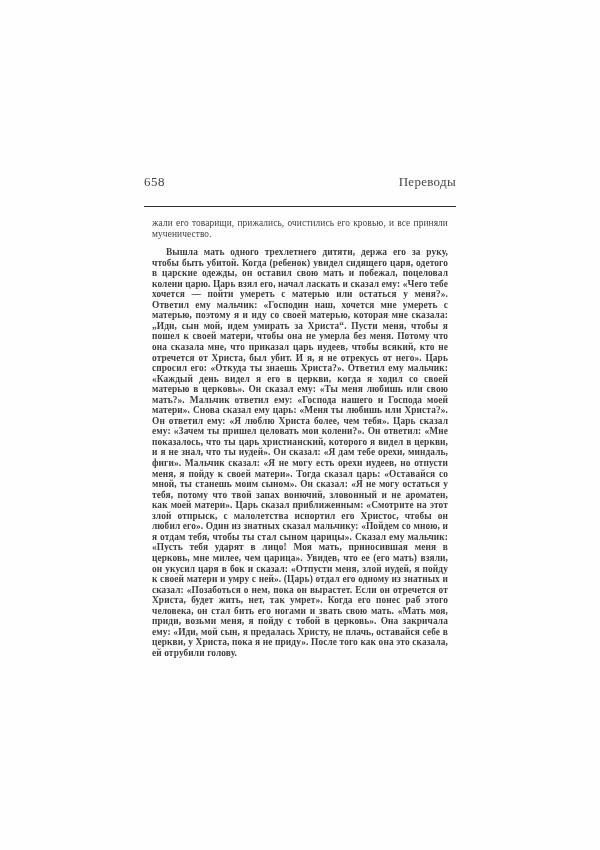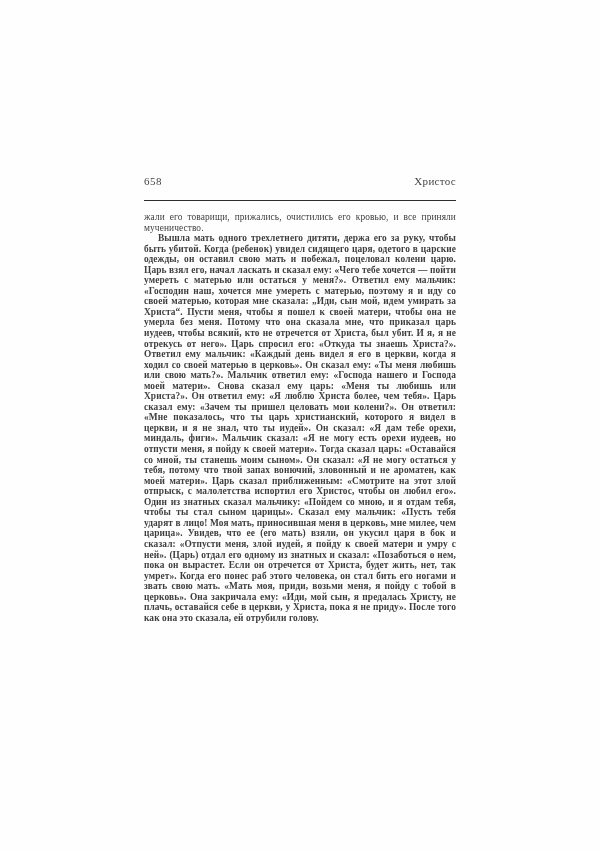--- a/index.html
+++ b/index.html
@@ -19,58 +19,58 @@
   .page-block {
     position: absolute;
     left: 144px;
     top: 176px;
     width: 312px;
   }
   .running-head {
     display: flex;
     justify-content: space-between;
     align-items: flex-start;
-    font-size: 11px;
+    font-size: 13px;
     line-height: 11px;
     color: #444444;
-    padding-bottom: 13px;
+    padding-bottom: 19px;
     border-bottom: 1.2px solid #2e2e2e;
   }
   .page-number {
     letter-spacing: 0.5px;
   }
   .running-title {
     letter-spacing: 0.3px;
   }
   .body-text {
     margin-top: 11px;
     font-size: 9.4px;
     line-height: 10.55px;
     text-align: justify;
     color: #3e3e3e;
     letter-spacing: 0.1px;
   }
   .para {
-    margin: 0;
+    margin: 8px;
     padding: 0;
   }
   .para.indent {
     text-indent: 14px;
     font-weight: bold;
   }
 </style>
 </head>
 <body>
 
 <div class="sheet">
   <div class="page-block">
 
     <div class="running-head">
       <span class="page-number">658</span>
-      <span class="running-title">Христос</span>
+      <span class="running-title">Переводы</span>
     </div>
 
     <div class="body-text">
       <p class="para">жали его товарищи, прижались, очистились его кровью, и все приняли мученичество.</p>
       <p class="para indent">Вышла мать одного трехлетнего дитяти, держа его за руку, чтобы быть убитой. Когда (ребенок) увидел сидящего царя, одетого в царские одежды, он оставил свою мать и побежал, поцеловал колени царю. Царь взял его, начал ласкать и сказал ему: «Чего тебе хочется — пойти умереть с матерью или остаться у меня?». Ответил ему мальчик: «Господин наш, хочется мне умереть с матерью, поэтому я и иду со своей матерью, которая мне сказала: „Иди, сын мой, идем умирать за Христа“. Пусти меня, чтобы я пошел к своей матери, чтобы она не умерла без меня. Потому что она сказала мне, что приказал царь иудеев, чтобы всякий, кто не отречется от Христа, был убит. И я, я не отрекусь от него». Царь спросил его: «Откуда ты знаешь Христа?». Ответил ему мальчик: «Каждый день видел я его в церкви, когда я ходил со своей матерью в церковь». Он сказал ему: «Ты меня любишь или свою мать?». Мальчик ответил ему: «Господа нашего и Господа моей матери». Снова сказал ему царь: «Меня ты любишь или Христа?». Он ответил ему: «Я люблю Христа более, чем тебя». Царь сказал ему: «Зачем ты пришел целовать мои колени?». Он ответил: «Мне показалось, что ты царь христианский, которого я видел в церкви, и я не знал, что ты иудей». Он сказал: «Я дам тебе орехи, миндаль, фиги». Мальчик сказал: «Я не могу есть орехи иудеев, но отпусти меня, я пойду к своей матери». Тогда сказал царь: «Оставайся со мной, ты станешь моим сыном». Он сказал: «Я не могу остаться у тебя, потому что твой запах вонючий, зловонный и не ароматен, как моей матери». Царь сказал приближенным: «Смотрите на этот злой отпрыск, с малолетства испортил его Христос, чтобы он любил его». Один из знатных сказал мальчику: «Пойдем со мною, и я отдам тебя, чтобы ты стал сыном царицы». Сказал ему мальчик: «Пусть тебя ударят в лицо! Моя мать, приносившая меня в церковь, мне милее, чем царица». Увидев, что ее (его мать) взяли, он укусил царя в бок и сказал: «Отпусти меня, злой иудей, я пойду к своей матери и умру с ней». (Царь) отдал его одному из знатных и сказал: «Позаботься о нем, пока он вырастет. Если он отречется от Христа, будет жить, нет, так умрет». Когда его понес раб этого человека, он стал бить его ногами и звать свою мать. «Мать моя, приди, возьми меня, я пойду с тобой в церковь». Она закричала ему: «Иди, мой сын, я предалась Христу, не плачь, оставайся себе в церкви, у Христа, пока я не приду». После того как она это сказала, ей отрубили голову.</p>
     </div>
 
   </div>
 </div>
 

